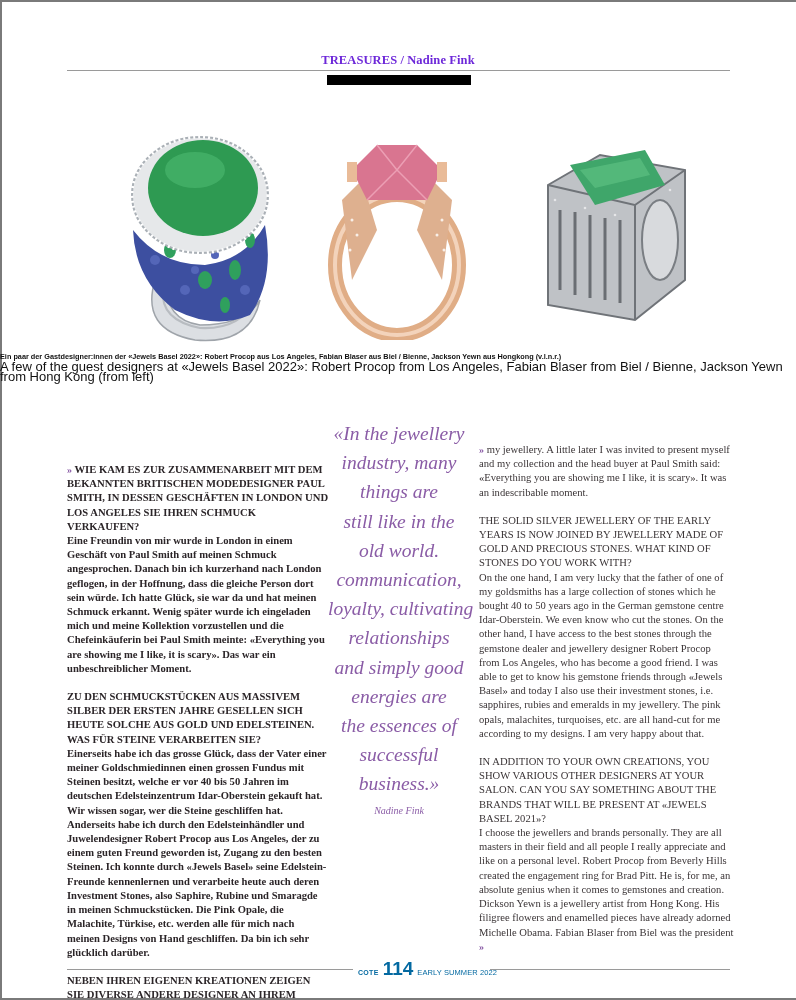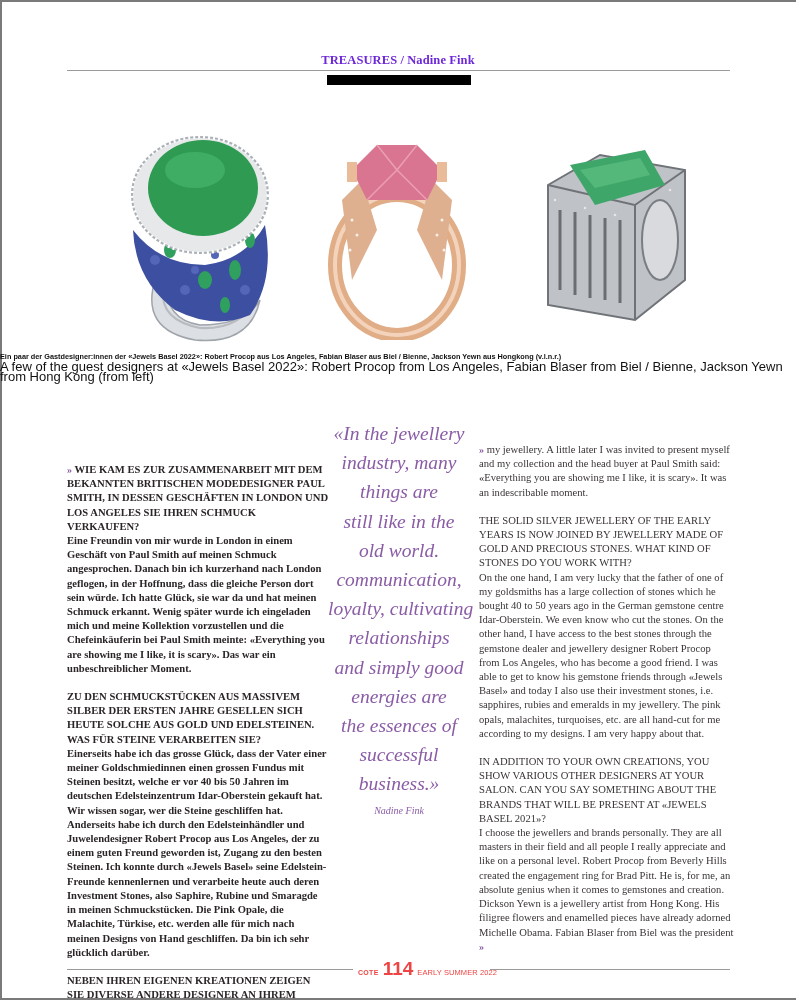--- a/index.html
+++ b/index.html
@@ -23,21 +23,21 @@
   .col p { margin: 0; }
   .col .gap { height: 14px; }
   .chev { color: #8a5ca6; font-weight: bold; font-size: 10px; }
 
   .pull { position: absolute; left: 328px; top: 419px; width: 142px; text-align: center; color: #8a5ca6; font-style: italic; font-family: "Liberation Serif", "DejaVu Serif", serif; font-size: 19.5px; line-height: 29.2px; }
   .pull .line { display: block; white-space: nowrap; }
   .pull-author { display: block; font-size: 10px; margin-top: 2px; line-height: 20px; }
 
   .footer-rule-l { position: absolute; top: 969px; left: 67px; width: 286px; height: 1px; background: #9a9a9a; }
   .footer-rule-r { position: absolute; top: 969px; left: 490px; width: 240px; height: 1px; background: #9a9a9a; }
-  .footer { position: absolute; top: 959px; left: 358px; font-family: "Liberation Sans", "DejaVu Sans", sans-serif; display: flex; align-items: baseline; gap: 4px; color: #ef4444; }
+  .footer { position: absolute; top: 959px; left: 358px; font-family: "Liberation Sans", "DejaVu Sans", sans-serif; display: flex; align-items: baseline; gap: 4px; color: #0369a1; }
   .footer-brand { font-weight: bold; font-size: 7px; letter-spacing: 0.3px; }
   .footer-page { font-weight: bold; font-size: 19px; line-height: 19px; }
   .footer-issue { font-size: 7.5px; letter-spacing: 0.1px; }
 </style>
 </head>
 <body>
 
 <div class="frame"></div>
 
 <div class="header-title">TREASURES / Nadine Fink</div>

